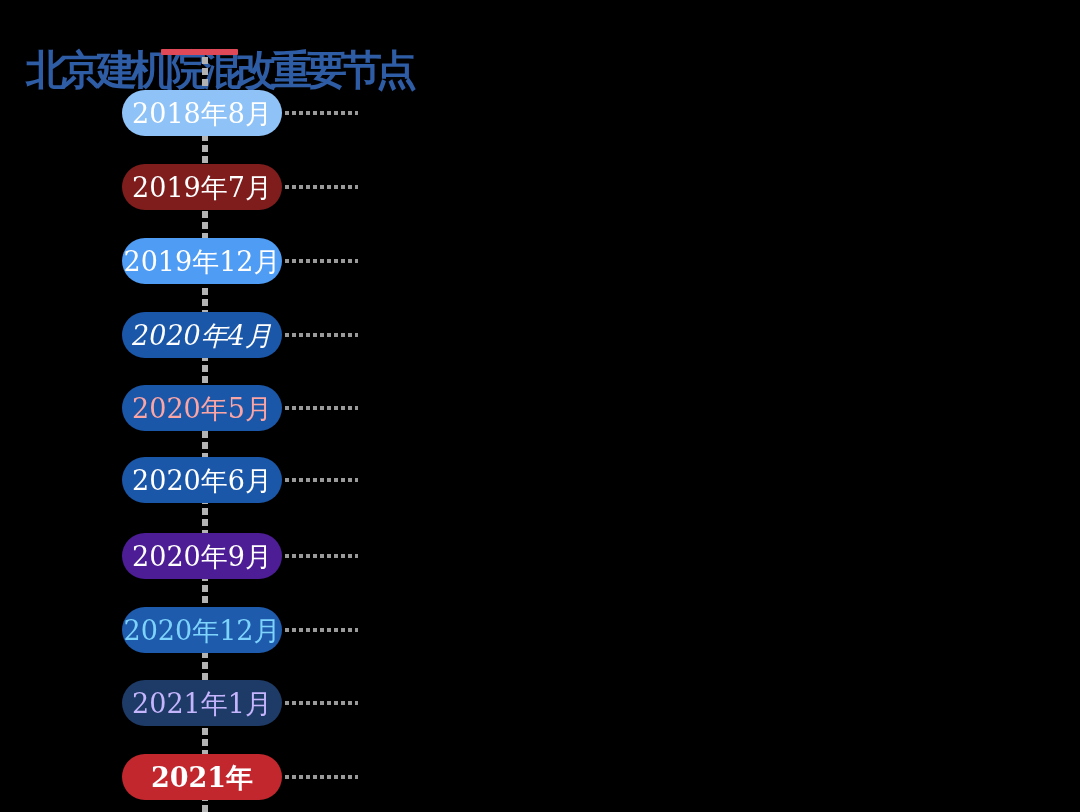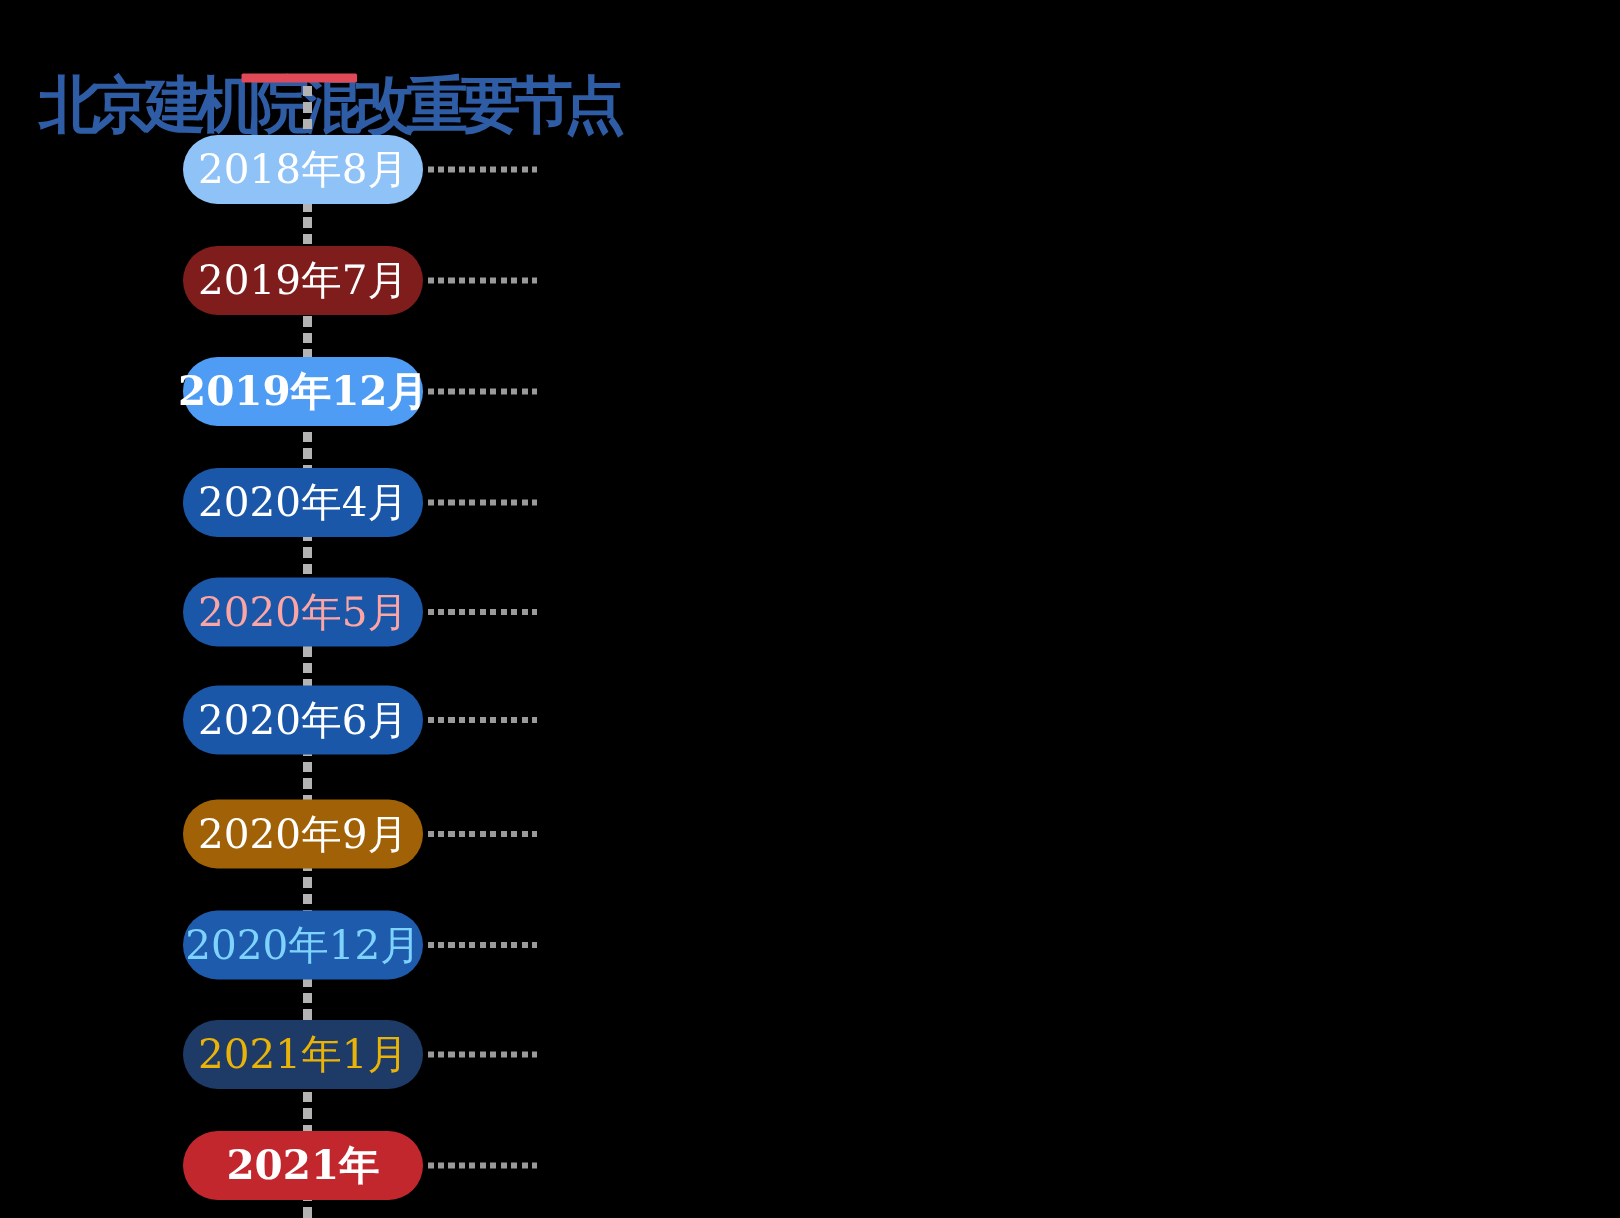--- a/index.html
+++ b/index.html
@@ -97,51 +97,51 @@
     <div class="pill" style="background: rgb(143, 195, 248); color: rgb(255, 255, 255); font-weight: normal; text-align: center;">2018年8月</div>
     <div class="h-dots"></div>
   </div>
 
   <div class="row" style="top:164px">
     <div class="pill" style="background: #7f1d1d; color: rgb(255, 255, 255); font-weight: normal;">2019年7月</div>
     <div class="h-dots"></div>
   </div>
 
   <div class="row" style="top:238px">
-    <div class="pill" style="background: rgb(79, 156, 245); color: rgb(255, 255, 255); font-weight: bold;">2019年12月</div>
+    <div class="pill" style="background: rgb(79, 156, 245); color: rgb(255, 255, 255); font-weight: normal;">2019年12月</div>
     <div class="h-dots"></div>
   </div>
 
   <div class="row" style="top:312px">
-    <div class="pill" style="background: rgb(27, 87, 169); color: rgb(255, 255, 255); font-weight: normal;">2020年4月</div>
+    <div class="pill" style="background: rgb(27, 87, 169); color: rgb(255, 255, 255); font-weight: normal; font-style: italic;">2020年4月</div>
     <div class="h-dots"></div>
   </div>
 
   <div class="row" style="top:385px">
     <div class="pill" style="background: rgb(27, 87, 169); color: #fca5a5; font-weight: normal;">2020年5月</div>
     <div class="h-dots"></div>
   </div>
 
   <div class="row" style="top:457px">
     <div class="pill" style="background: rgb(27, 87, 169); color: rgb(255, 255, 255); font-weight: normal;">2020年6月</div>
     <div class="h-dots"></div>
   </div>
 
   <div class="row" style="top:533px">
-    <div class="pill" style="background: #a16207; color: rgb(255, 255, 255); font-weight: normal;">2020年9月</div>
+    <div class="pill" style="background: #4c1d95; color: rgb(255, 255, 255); font-weight: normal;">2020年9月</div>
     <div class="h-dots"></div>
   </div>
 
   <div class="row" style="top:607px">
     <div class="pill" style="background: rgb(30, 91, 173); color: #7dd3fc; font-weight: normal;">2020年12月</div>
     <div class="h-dots"></div>
   </div>
 
   <div class="row" style="top:680px">
-    <div class="pill" style="background: rgb(30, 58, 102); color: #eab308; font-weight: normal;">2021年1月</div>
+    <div class="pill" style="background: rgb(30, 58, 102); color: #c4b5fd; font-weight: normal;">2021年1月</div>
     <div class="h-dots"></div>
   </div>
 
   <div class="row" style="top:754px">
     <div class="pill" style="background: rgb(194, 39, 46); color: rgb(255, 255, 255); font-weight: bold;">2021年</div>
     <div class="h-dots"></div>
   </div>
 
 </div>
 

